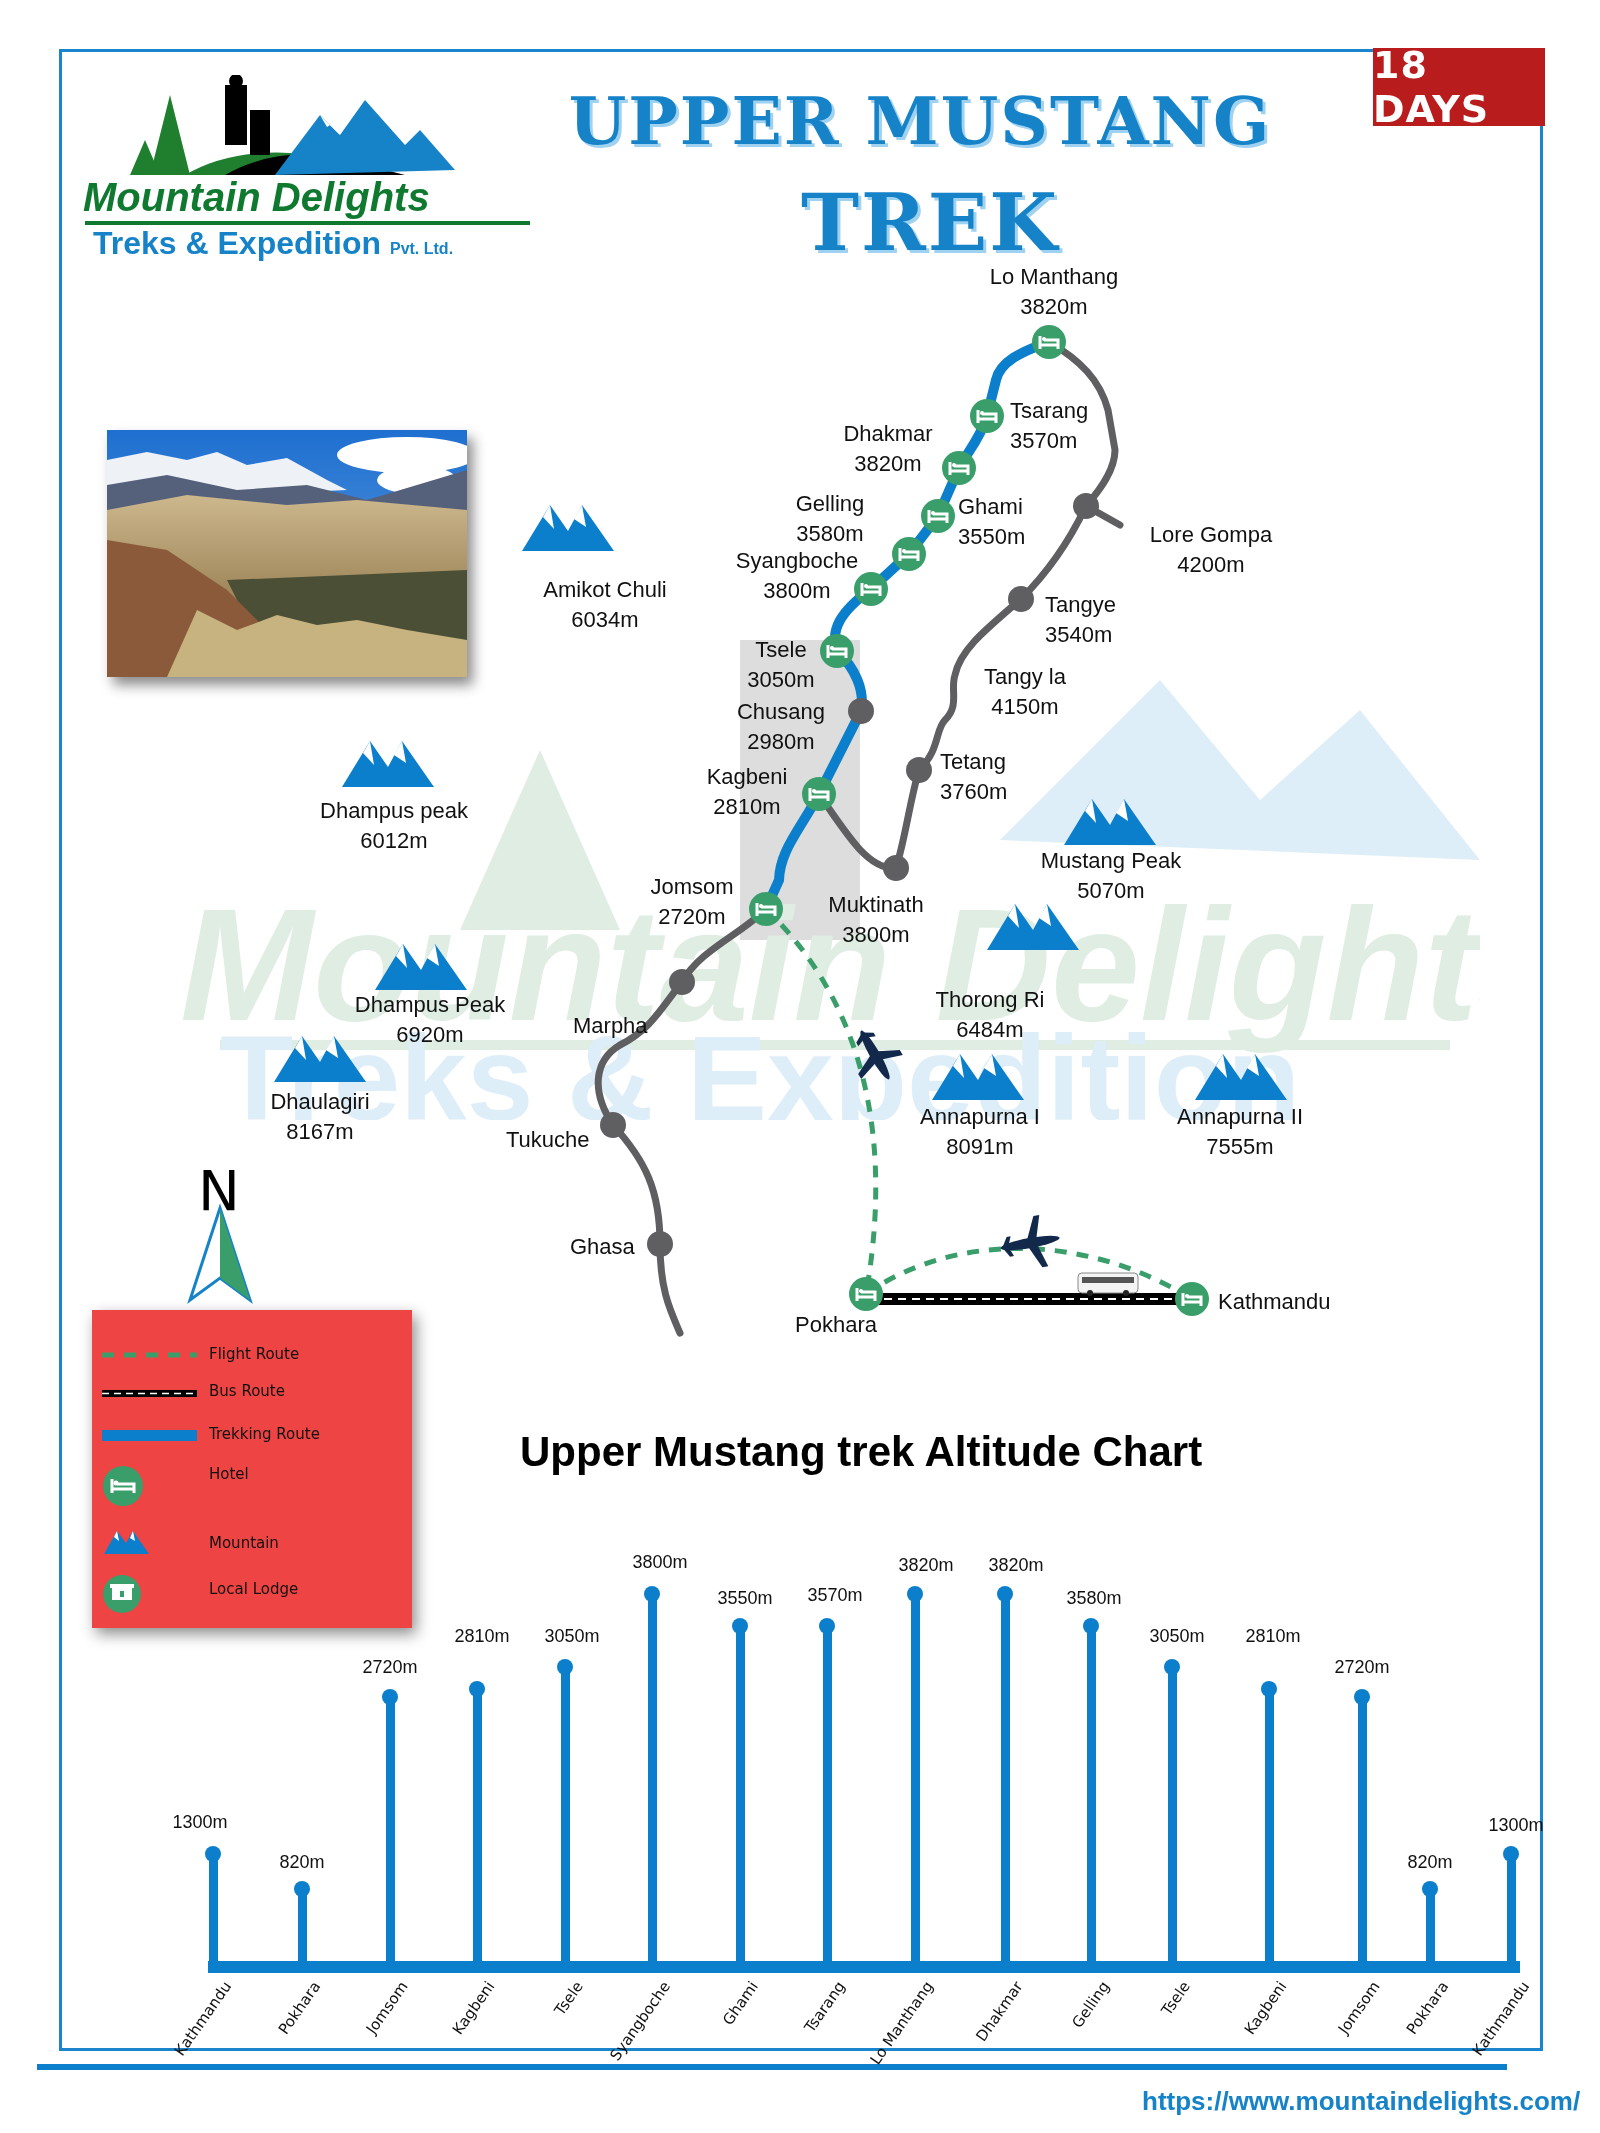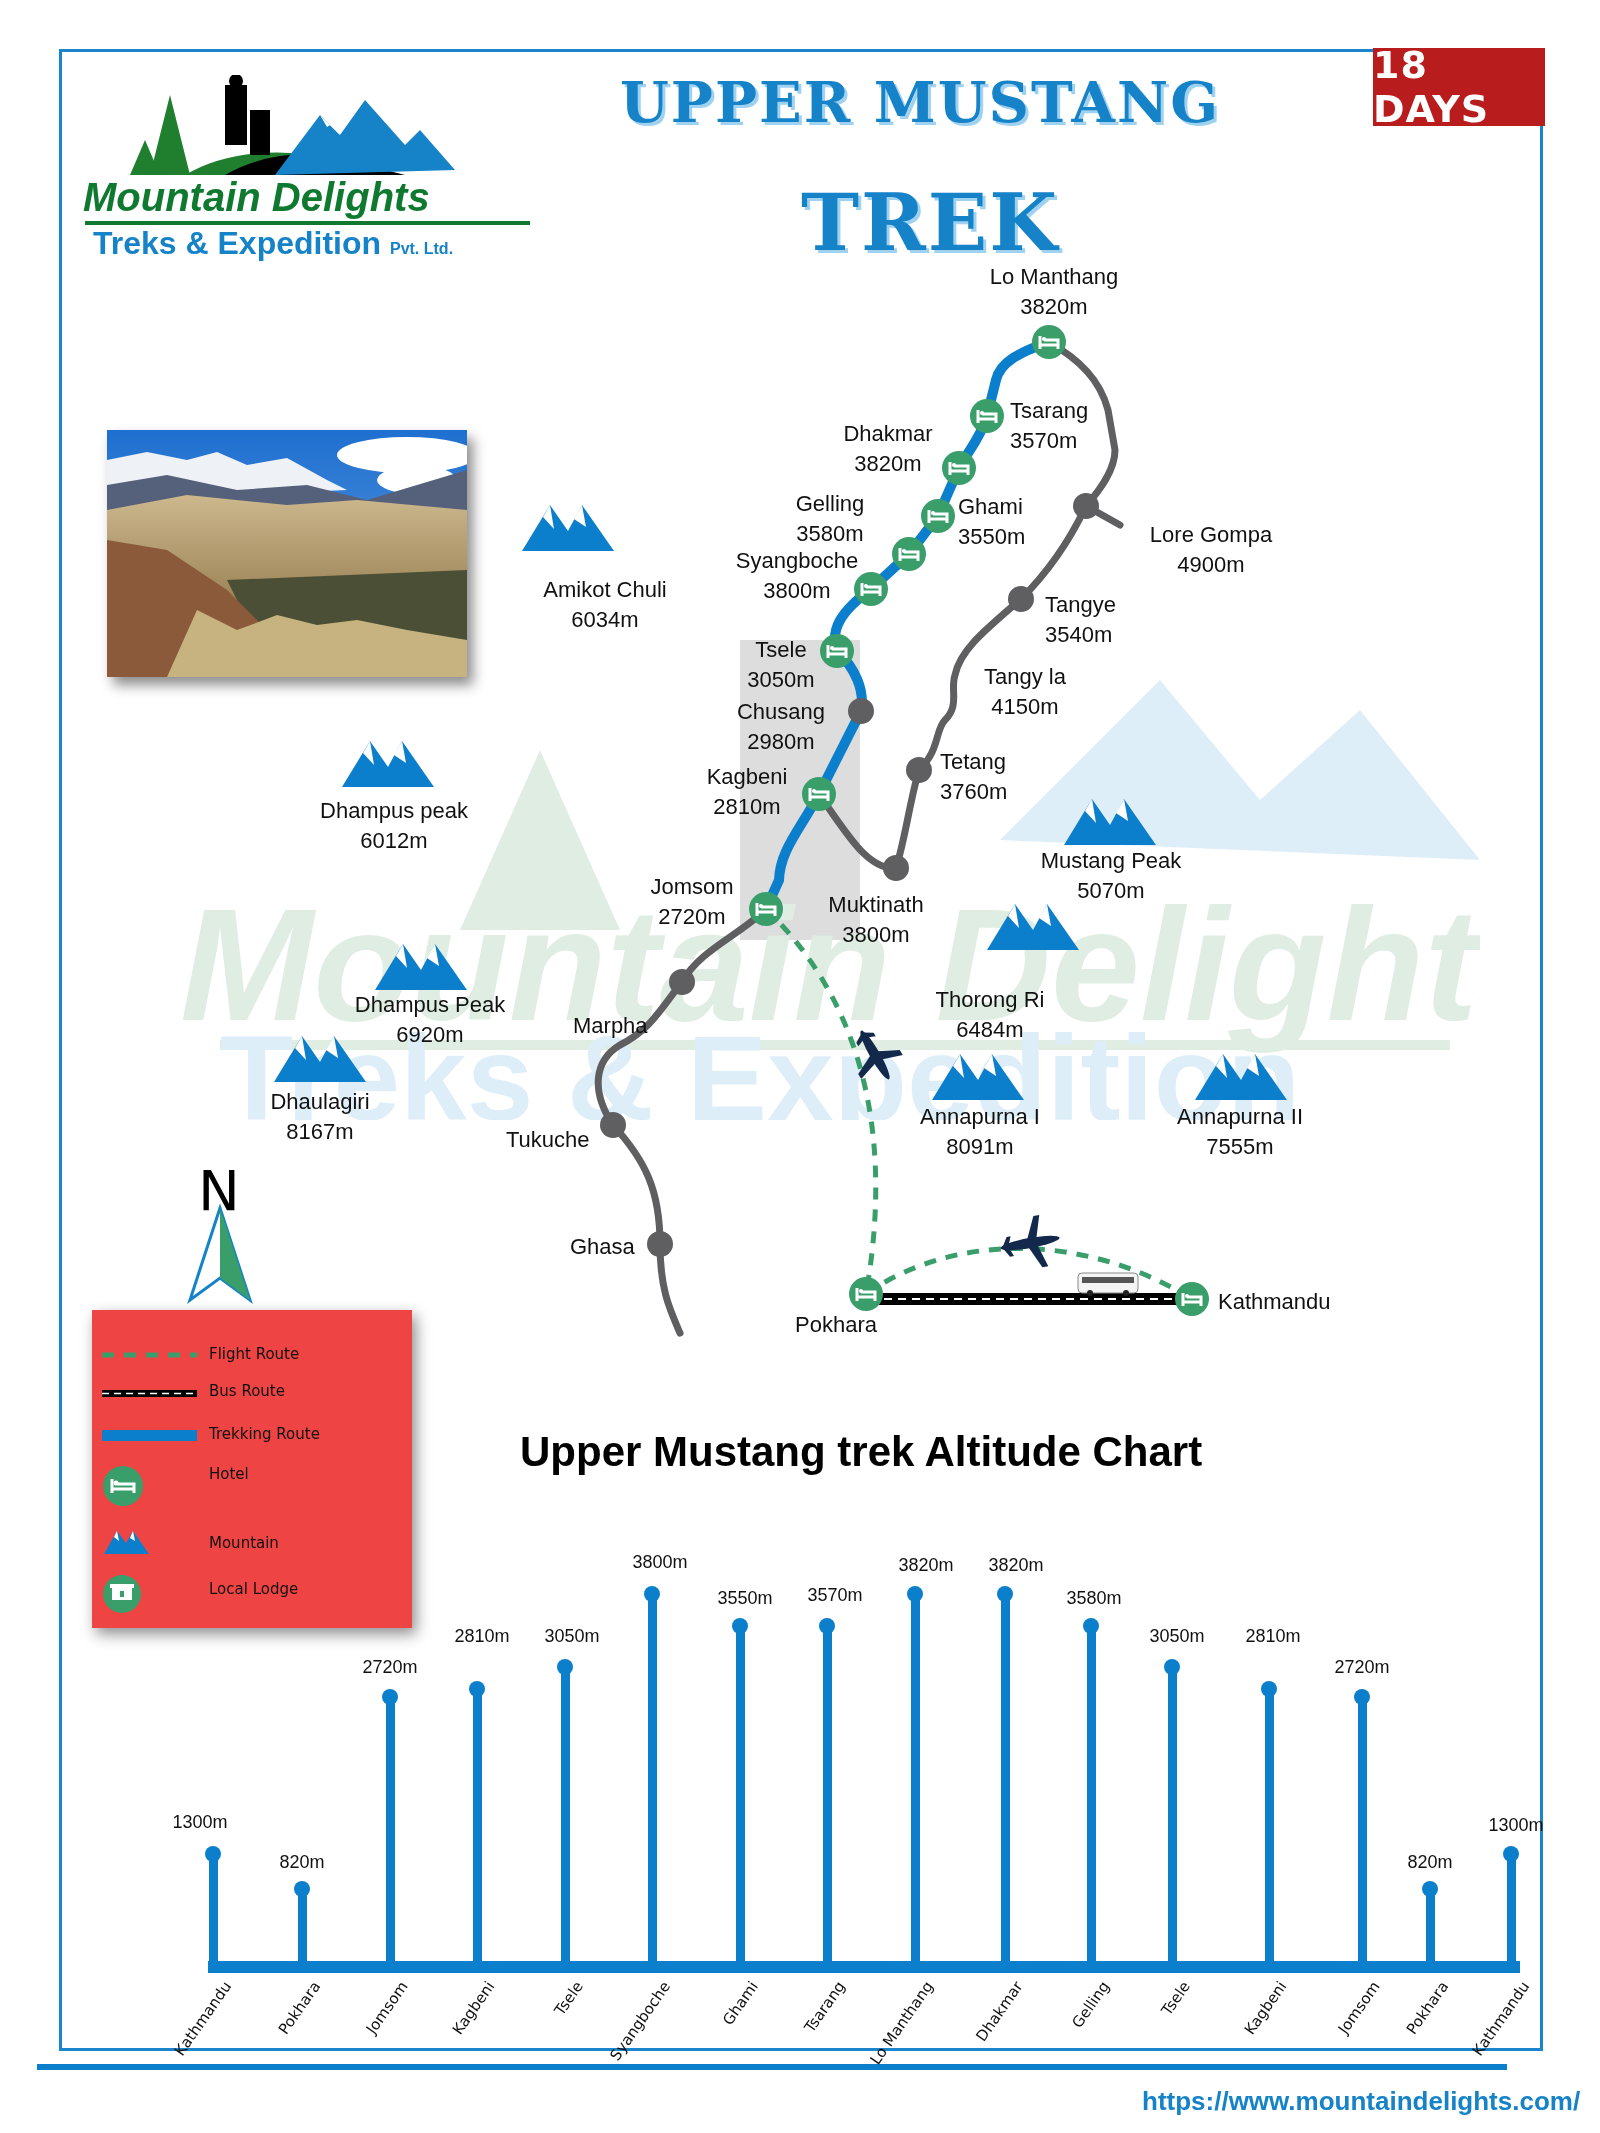--- a/index.html
+++ b/index.html
@@ -57,21 +57,21 @@
     <circle cx="161" cy="6" r="7" fill="#000"></circle>
     <rect x="175" y="35" width="20" height="45" fill="#000"></rect>
     <polygon points="200,100 245,40 265,60 290,25 330,70 345,55 380,95" fill="#1683c9"></polygon>
     <polygon points="245,40 252,52 258,48 265,60" fill="#fff"></polygon>
   </svg>
   <div class="logo-name">Mountain Delights</div>
   <div class="logo-rule"></div>
   <div class="logo-sub"><span>Treks &amp; Expedition</span> <small>Pvt. Ltd.</small></div>
 </div>
 
-<div class="title" style="left:560px; top:57px; width:720px; font-size:56px; line-height:90px;">UPPER MUSTANG</div>
+<div class="title" style="left:560px; top:76px; width:720px; font-size:66px; line-height:90px;">UPPER MUSTANG</div>
 <div class="title" style="left:780px; top:178px; width:300px; font-size:78px; line-height:90px;">TREK</div>
 <div class="badge">18 DAYS</div>
 
 <div class="photo">
   <svg width="360" height="247" viewBox="0 0 360 247">
     <defs>
       <linearGradient id="sky" x1="0" y1="0" x2="0" y2="1">
           <stop offset="0" stop-color="#1e6fd0"></stop>
           <stop offset="1" stop-color="#6fa7e0"></stop>
         </linearGradient>
@@ -282,21 +282,21 @@
     <div>Kagbeni</div>
     <div>2810m</div>
   </div>
 <div class="lbl" style="left:692px; top:872px;">
     <div>Jomsom</div>
     <div>2720m</div>
   </div>
 
 <div class="lbl" style="left:1211px; top:520px;">
     <div>Lore Gompa</div>
-    <div>4900m</div>
+    <div>4200m</div>
   </div>
 <div class="lbl left" style="left:1045px; top:590px;">
     <div>Tangye</div>
     <div>3540m</div>
   </div>
 <div class="lbl" style="left:1025px; top:662px;">
     <div>Tangy la</div>
     <div>4150m</div>
   </div>
 <div class="lbl left" style="left:940px; top:747px;">

